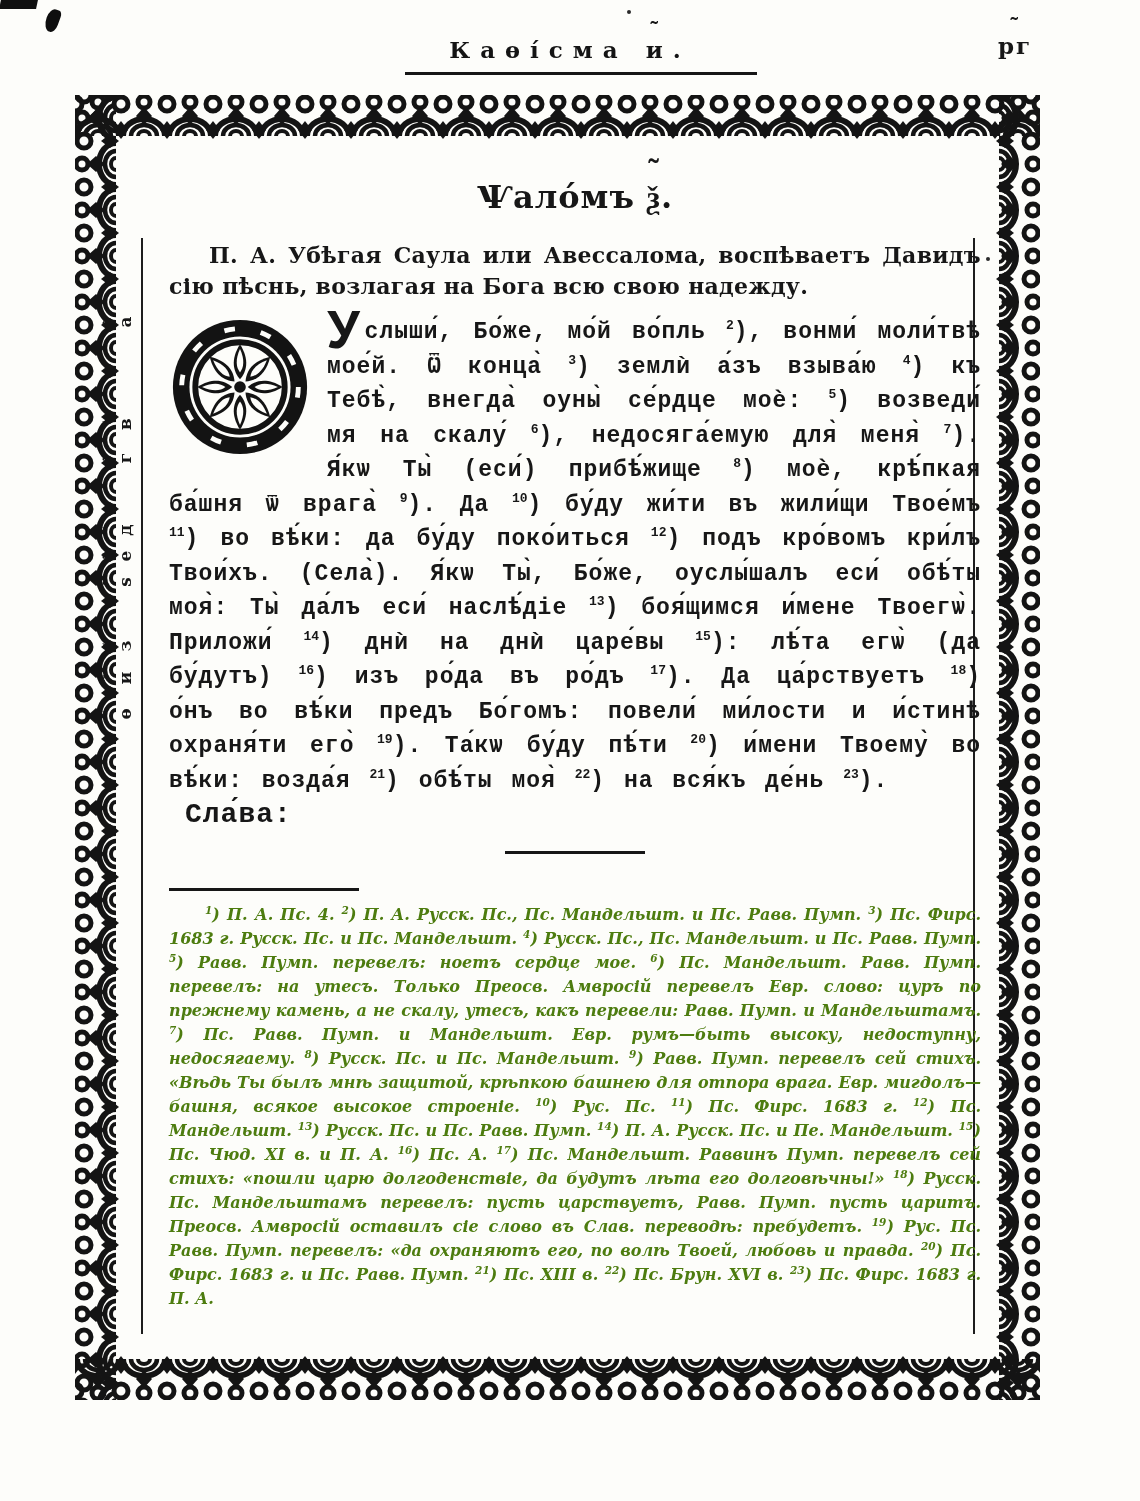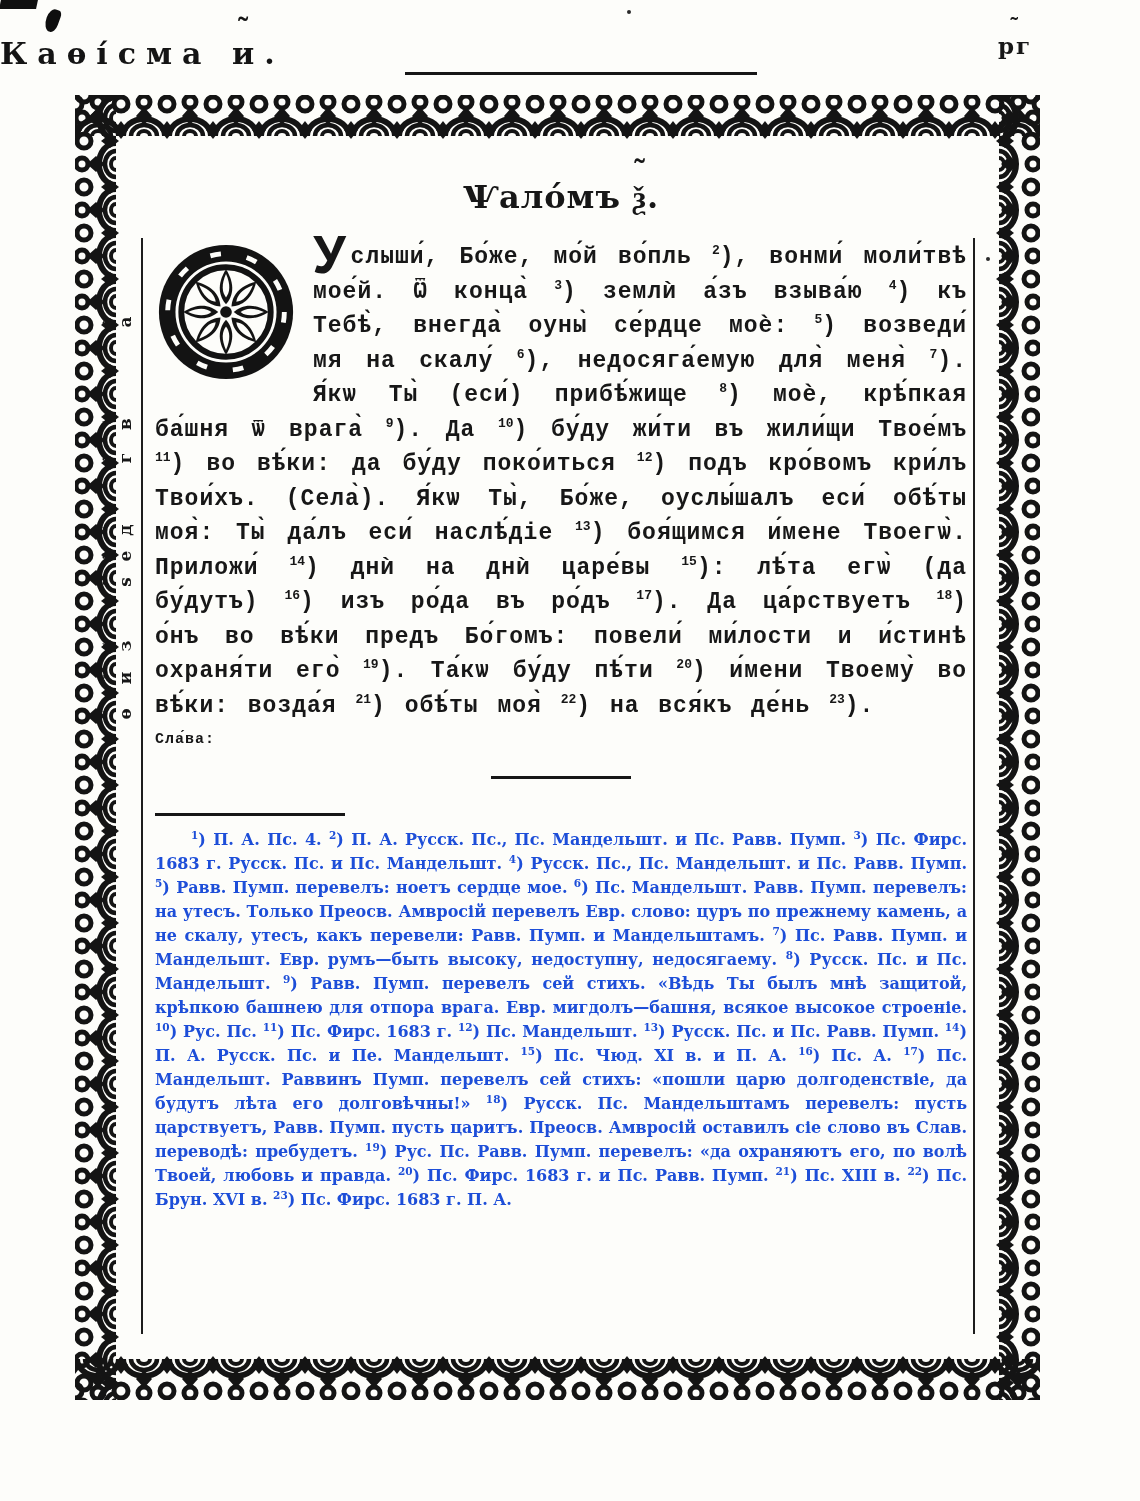--- a/index.html
+++ b/index.html
@@ -3,22 +3,22 @@
 <meta charset="utf-8">
 <style>
   html,body{margin:0;padding:0;background:#e8e6e0;}
   .page{
     position:relative; width:1140px; height:1501px; margin:0 auto;
     background:#fdfdfa; color:#171717; overflow:hidden;
     font-family:"DejaVu Serif","Liberation Serif",serif;
   }
   
   .running-title{
-    position:absolute; top:36px; left:0; width:1140px; 
-    font-size:30px; font-weight:700; letter-spacing:10px; color:#141414;
+    position:absolute; top:36px; left:0; width:1140px; text-align:center;
+    font-size:23px; font-weight:700; letter-spacing:10px; color:#141414;
   }
   .running-title-rule{
     position:absolute; top:72px; left:405px; width:352px; height:3px; background:#161616;
   }
   .page-number{
     position:absolute; top:32px; left:998px; font-size:23px; font-weight:700; letter-spacing:2px;
   }
   
   .tl{position:relative; display:inline-block;}
   .tl::after{
@@ -39,21 +39,21 @@
   
   .inner-line{position:absolute; width:2px; background:#1d1d1d; top:238px; height:1096px;}
   .inner-line.left{left:141px;}
   .inner-line.right{left:973px;}
   
   .verse-mark{
     position:absolute; left:114px; width:22px; text-align:center;
     font-size:17px; font-weight:700; transform:rotate(-90deg);
   }
   
-  .content{position:absolute; left:155px; top:178px; width:812px;}
+  .content{position:absolute; left:169px; top:178px; width:812px;}
   .psalm-title{
     margin:0 0 24px 0; text-align:center; font-size:32px; font-weight:700;
     letter-spacing:12px;
   }
   .intro{
     margin:0 0 13px 0; font-size:22px; line-height:31px; font-weight:700;
     text-indent:40px; text-align:justify; letter-spacing:0.3px;
   }
   .slavonic{letter-spacing:1px;}
   .argument{
@@ -64,26 +64,26 @@
     font-size:23px; line-height:34.5px; font-weight:700; text-align:justify;
     word-spacing:4px;
     font-family:Liberation Mono, monospace;
   }
   .rosette{float:left; width:142px; height:140px; margin:2px 16px 2px 0;}
   .dropcap{
     font-size:56px; line-height:30px; font-weight:700; vertical-align:-10px;
     margin-right:3px;
   }
   .fn-ref{font-size:13px; vertical-align:super; line-height:0; font-weight:700; letter-spacing:0;}
-  .slava{font-weight:700; font-size:15px; line-height:34.5px; letter-spacing:1px; clear:none;}
+  .slava{font-weight:700; font-size:28px; line-height:34.5px; letter-spacing:1px; clear:none;margin-left:16px;}
   .mid-rule{width:140px; height:3px; background:#161616; margin:18px auto 0 auto;}
   .fn-rule{width:190px; height:3px; background:#161616; margin:34px 0 12px 0;}
   .footnotes{
     margin:0; font-size:16px; line-height:24px; font-weight:700;
-    text-indent:36px; text-align:justify; color:#1d4ed8;
+    text-indent:36px; text-align:justify; color:#4d7c0f;font-style:italic;
   }
   .fn-num{font-size:10.5px; vertical-align:super; line-height:0; font-weight:700;}
 </style>
 </head>
 <body>
 
 <div class="page">
 
   
   <div class="ink-bar"></div>
@@ -196,20 +196,21 @@
       <div class="verse-mark tl" style="top: 636px;">з</div>
       <div class="verse-mark tl" style="top: 668px;">и</div>
       <div class="verse-mark tl" style="top: 704px;">ѳ</div>
     </div>
 
   
   <div class="content">
 
     <h1 class="psalm-title slavonic"><span>Ѱало́мъ</span>&nbsp;<span class="tl">ѯ</span><span>.</span></h1>
 
+    <p class="intro">П. А. Убѣгая Саула или Авессалома, воспѣваетъ Давидъ сію пѣснь, возлагая на Бога всю свою надежду.</p>
 
 
     <div class="psalm-block slavonic">
       <svg class="rosette" viewBox="-72 -72 144 144">
         <circle cx="0" cy="0" r="69" fill="#131313"></circle>
         <circle cx="0" cy="0" r="60" fill="none" stroke="#fdfdfa" stroke-width="5" stroke-dasharray="11 27"></circle>
         <circle cx="0" cy="0" r="52" fill="#fdfdfa"></circle>
         <circle cx="0" cy="0" r="46" fill="none" stroke="#131313" stroke-width="6"></circle>
         <g id="petal8">
           <g>

